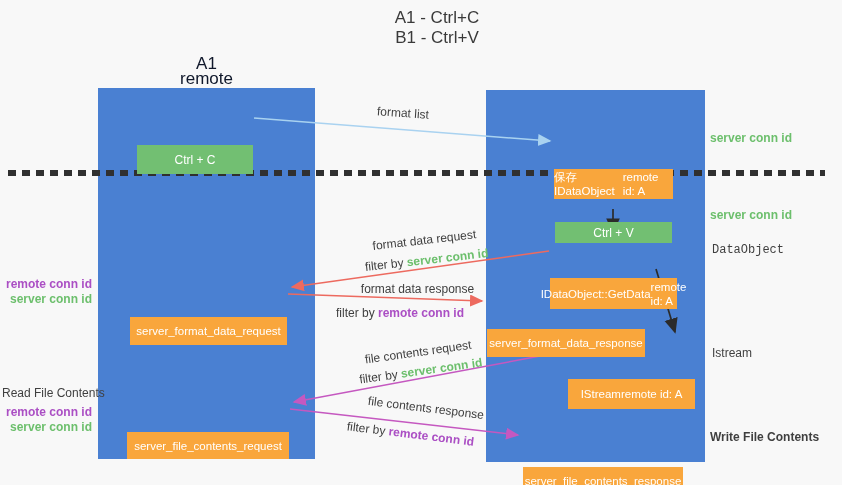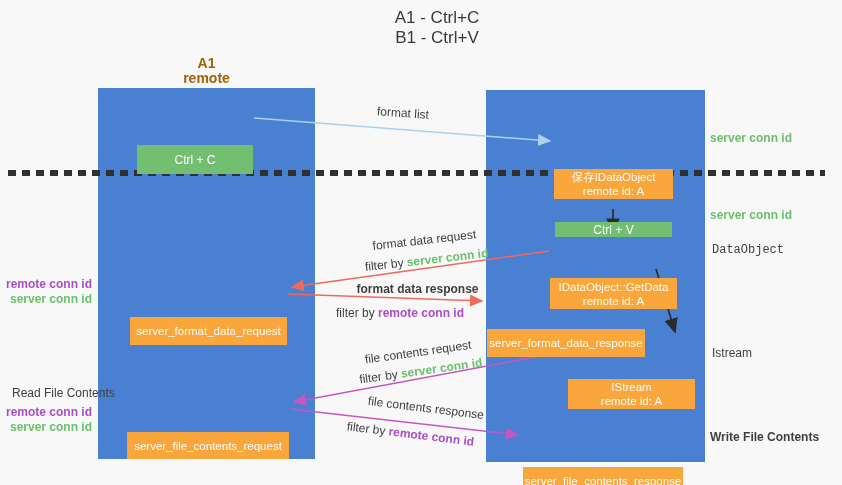--- a/index.html
+++ b/index.html
@@ -2,34 +2,34 @@
 <html><head>
 <meta charset="utf-8">
 <style>
   html,body{margin:0;padding:0;}
   body{background:#f8f8f8;font-family:"Liberation Sans","DejaVu Sans",sans-serif;}
   .canvas{position:relative;width:842px;height:485px;background:#f8f8f8;overflow:hidden;}
 
   .title{position:absolute;left:16px;top:8px;width:842px;text-align:center;
          font-size:17px;color:#3a3a3a;line-height:20px;z-index:4;}
 
-  .lane-header{position:absolute;top:56px;text-align:center;font-size:14px;
-               color:#a16207;line-height:15px;z-index:4;font-weight:bold;}
+  .lane-header{position:absolute;top:56px;text-align:center;font-size:17px;
+               color:#0f172a;line-height:15px;z-index:4;}
   .lane{position:absolute;background:#4a80d2;z-index:1;}
 
   .divider{position:absolute;left:8px;top:170px;width:817px;height:6px;z-index:2;
            background:repeating-linear-gradient(90deg,#303030 0 8px,transparent 8px 14px);}
 
   .arrows{position:absolute;left:0;top:0;z-index:2;pointer-events:none;}
 
   .node{position:absolute;display:flex;align-items:center;justify-content:center;
         color:#fff;z-index:3;font-size:12px;margin-top:41px;}
   .node.green{background:#72bf72;}
   .node.orange{background:#f9a63c;font-size:11.5px;}
-  .node.two-line{flex-direction:column;line-height:14px;}
+  .node.two-line{flex-direction:row;line-height:14px;}
 
   .lbl{position:absolute;font-size:12px;color:#3f3f3f;white-space:nowrap;z-index:4;}
   .green-t{color:#6cbf6c;font-weight:bold;}
   .purple-t{color:#ab4fc4;font-weight:bold;}
   .right-align{text-align:right;}
   .center{text-align:center;}
   .rot-up{transform:rotate(-6.5deg);}
   .rot-up8{transform:rotate(-8deg);}
   .rot-down{transform:rotate(7deg);}
   .rot-slight{transform:rotate(4deg);}
@@ -81,21 +81,21 @@
 
   <div class="node green" style="left:137px;top:104px;width:116px;height:29px;">
     <span>Ctrl + C</span>
   </div>
 
   <div class="node orange two-line" style="left:554px;top:128px;width:119px;height:30px;">
     <span>保存IDataObject</span>
     <span>remote id: A</span>
   </div>
 
-  <div class="node green" style="left:555px;top:181px;width:117px;height:15px;">
+  <div class="node green" style="left:555px;top:181px;width:117px;height:21px;">
     <span>Ctrl + V</span>
   </div>
 
   <div class="node orange two-line" style="left:550px;top:237px;width:127px;height:31px;">
     <span>IDataObject::GetData</span>
     <span>remote id: A</span>
   </div>
 
   <div class="node orange" style="left:130px;top:276px;width:157px;height:28px;">
     <span>server_format_data_request</span>
@@ -121,21 +121,21 @@
   <div class="lbl center rot-slight" style="left:368px;top:106px;width:70px;">format list</div>
 
   <div class="lbl center rot-up msg-block" style="left:343px;top:230px;width:165px;">
     <div>format data request</div>
     <div>
       <span>filter by</span>
       <span class="green-t">server conn id</span>
     </div>
   </div>
 
-  <div class="lbl center" style="left:355px;top:282px;width:125px;font-weight:bold;">format data response</div>
+  <div class="lbl center" style="left:355px;top:282px;width:125px;">format data response</div>
   <div class="lbl center" style="left:335px;top:306px;width:130px;">
     <span>filter by</span>
     <span class="purple-t">remote conn id</span>
   </div>
 
   <div class="lbl center rot-up8 msg-block" style="left:342px;top:343px;width:155px;line-height:19px;">
     <div>file contents request</div>
     <div>
       <span>filter by</span>
       <span class="green-t">server conn id</span>
@@ -143,21 +143,21 @@
   </div>
 
   <div class="lbl center rot-down" style="left:358px;top:401px;width:136px;">file contents response</div>
   <div class="lbl center rot-down" style="left:343px;top:427px;width:135px;">
     <span>filter by</span>
     <span class="purple-t">remote conn id</span>
   </div>
 
   <div class="lbl right-align purple-t" style="left:2px;top:277px;width:90px;">remote conn id</div>
   <div class="lbl right-align green-t" style="left:2px;top:292px;width:90px;">server conn id</div>
-  <div class="lbl right-align" style="left:12px;top:386px;width:90px;text-align:center;">Read File Contents</div>
+  <div class="lbl right-align" style="left:2px;top:386px;width:90px;text-align:center;">Read File Contents</div>
   <div class="lbl right-align purple-t" style="left:2px;top:405px;width:90px;">remote conn id</div>
   <div class="lbl right-align green-t" style="left:2px;top:420px;width:90px;">server conn id</div>
 
   <div class="lbl green-t" style="left:710px;top:131px;">server conn id</div>
   <div class="lbl green-t" style="left:710px;top:208px;">server conn id</div>
   <div class="lbl" style="left:712px;top:243px;font-family:Liberation Mono, monospace;">DataObject</div>
   <div class="lbl" style="left:712px;top:346px;">Istream</div>
   <div class="lbl" style="left:710px;top:430px;font-weight:bold;">Write File Contents</div>
 
 </div>

